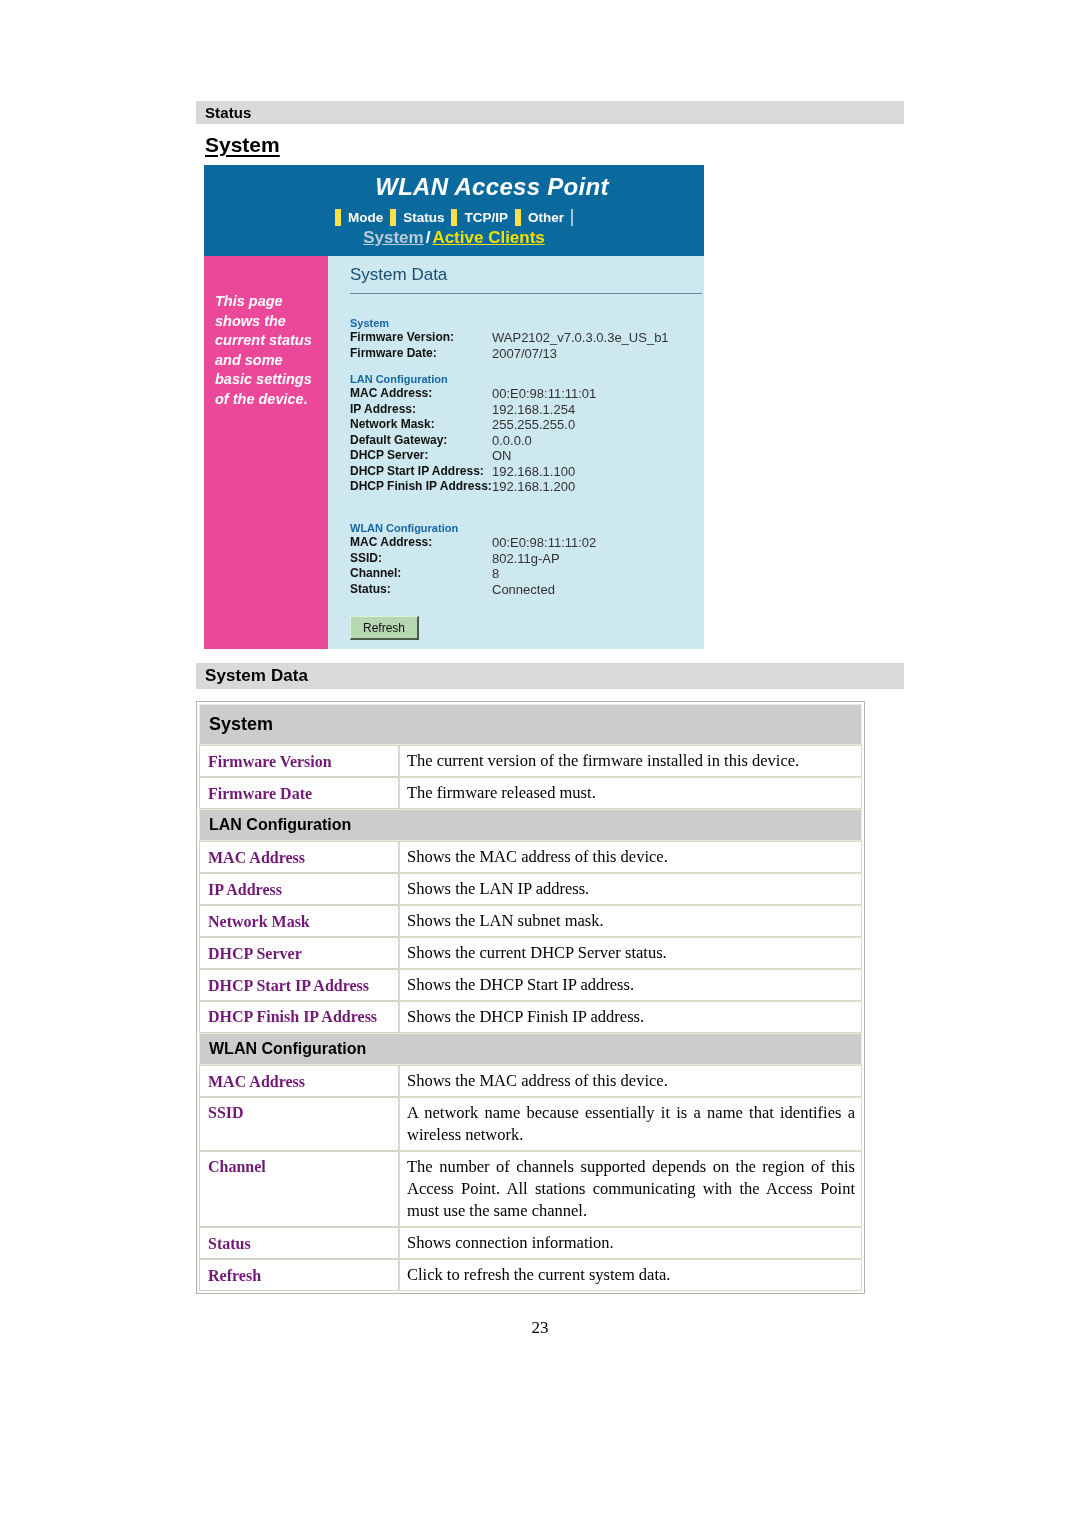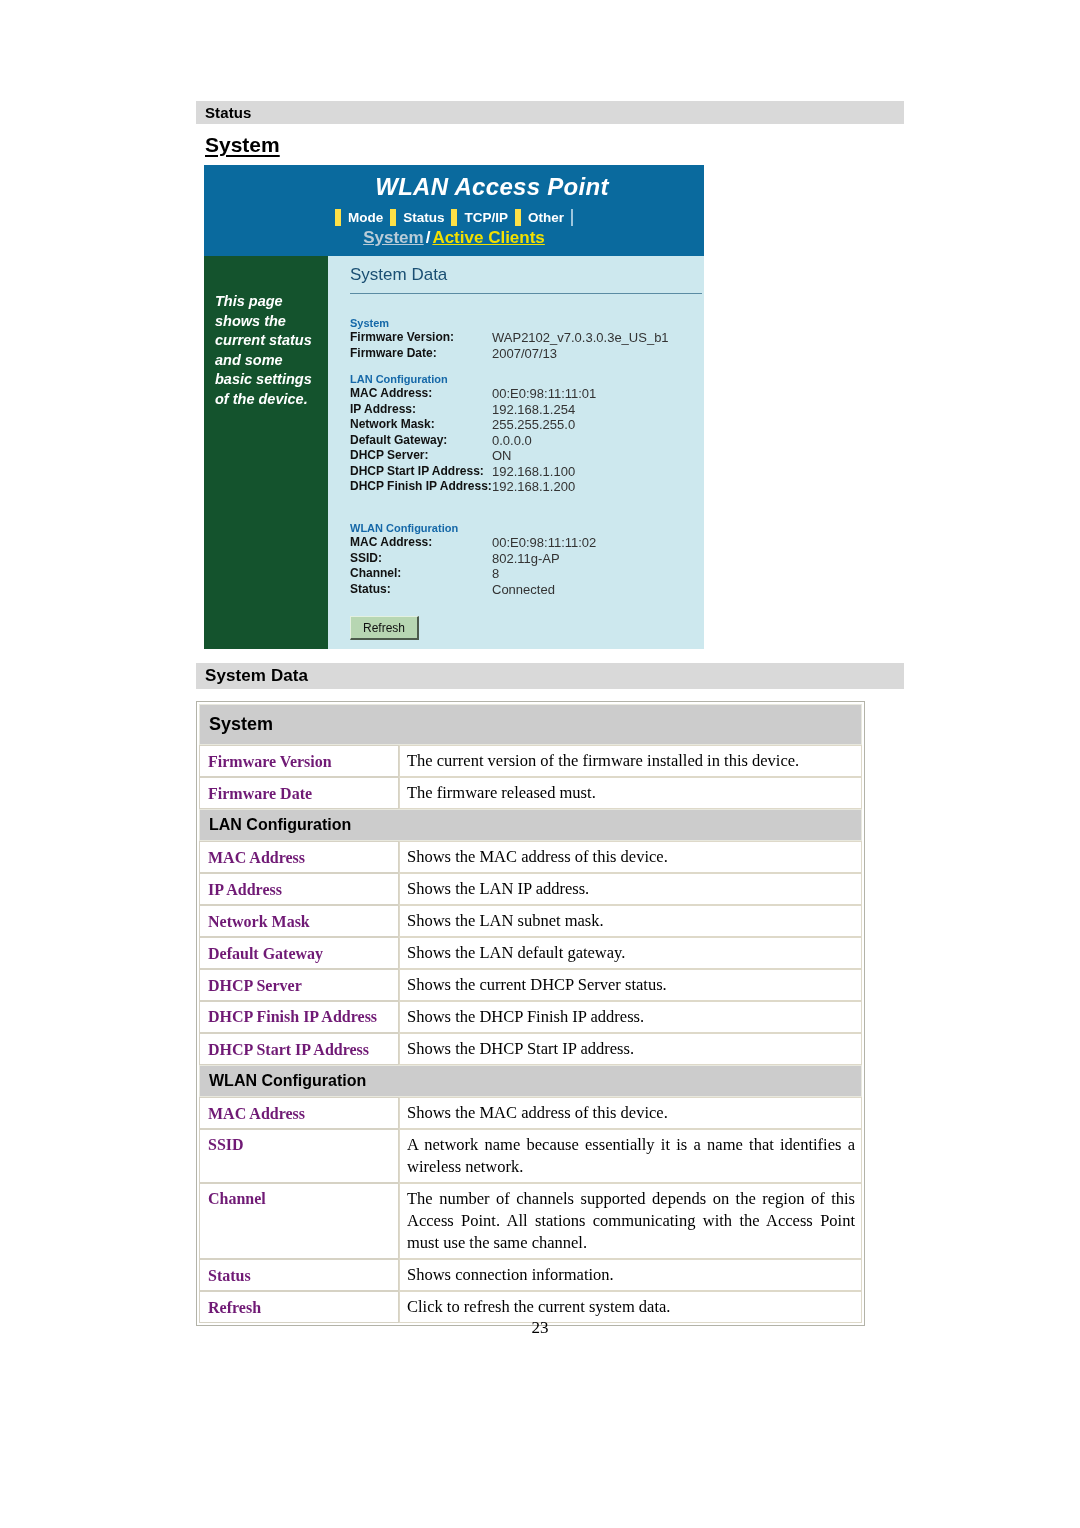--- a/index.html
+++ b/index.html
@@ -133,21 +133,21 @@
     color: #f2e000;
     text-decoration: underline;
   }
 
   #shot-sidebar {
     position: absolute;
     left: 0;
     top: 91px;
     width: 148px;
     height: 393px;
-    background: #14532d;
+    background: #ec4899;
   }
   #shot-sidebar-text {
     position: absolute;
     left: 11px;
     top: 36px;
     width: 108px;
     font-family: "Liberation Sans", sans-serif;
     font-style: italic;
     font-weight: bold;
     font-size: 14.5px;
@@ -440,35 +440,31 @@
     </div>
     <div class="t-row">
       <div class="t-key">IP Address</div>
       <div class="t-val">Shows the LAN IP address.</div>
     </div>
     <div class="t-row">
       <div class="t-key">Network Mask</div>
       <div class="t-val">Shows the LAN subnet mask.</div>
     </div>
     <div class="t-row">
-      <div class="t-key">Default Gateway</div>
-      <div class="t-val">Shows the LAN default gateway.</div>
-    </div>
-    <div class="t-row">
       <div class="t-key">DHCP Server</div>
       <div class="t-val">Shows the current DHCP Server status.</div>
     </div>
     <div class="t-row">
+      <div class="t-key">DHCP Start IP Address</div>
+      <div class="t-val">Shows the DHCP Start IP address.</div>
+    </div>
+    <div class="t-row">
       <div class="t-key tall">DHCP Finish IP Address</div>
       <div class="t-val">Shows the DHCP Finish IP address.</div>
     </div>
-    <div class="t-row">
-      <div class="t-key">DHCP Start IP Address</div>
-      <div class="t-val">Shows the DHCP Start IP address.</div>
-    </div>
 
     <div class="t-row">
       <div class="t-group">WLAN Configuration</div>
     </div>
 
     <div class="t-row">
       <div class="t-key">MAC Address</div>
       <div class="t-val">Shows the MAC address of this device.</div>
     </div>
     <div class="t-row">

